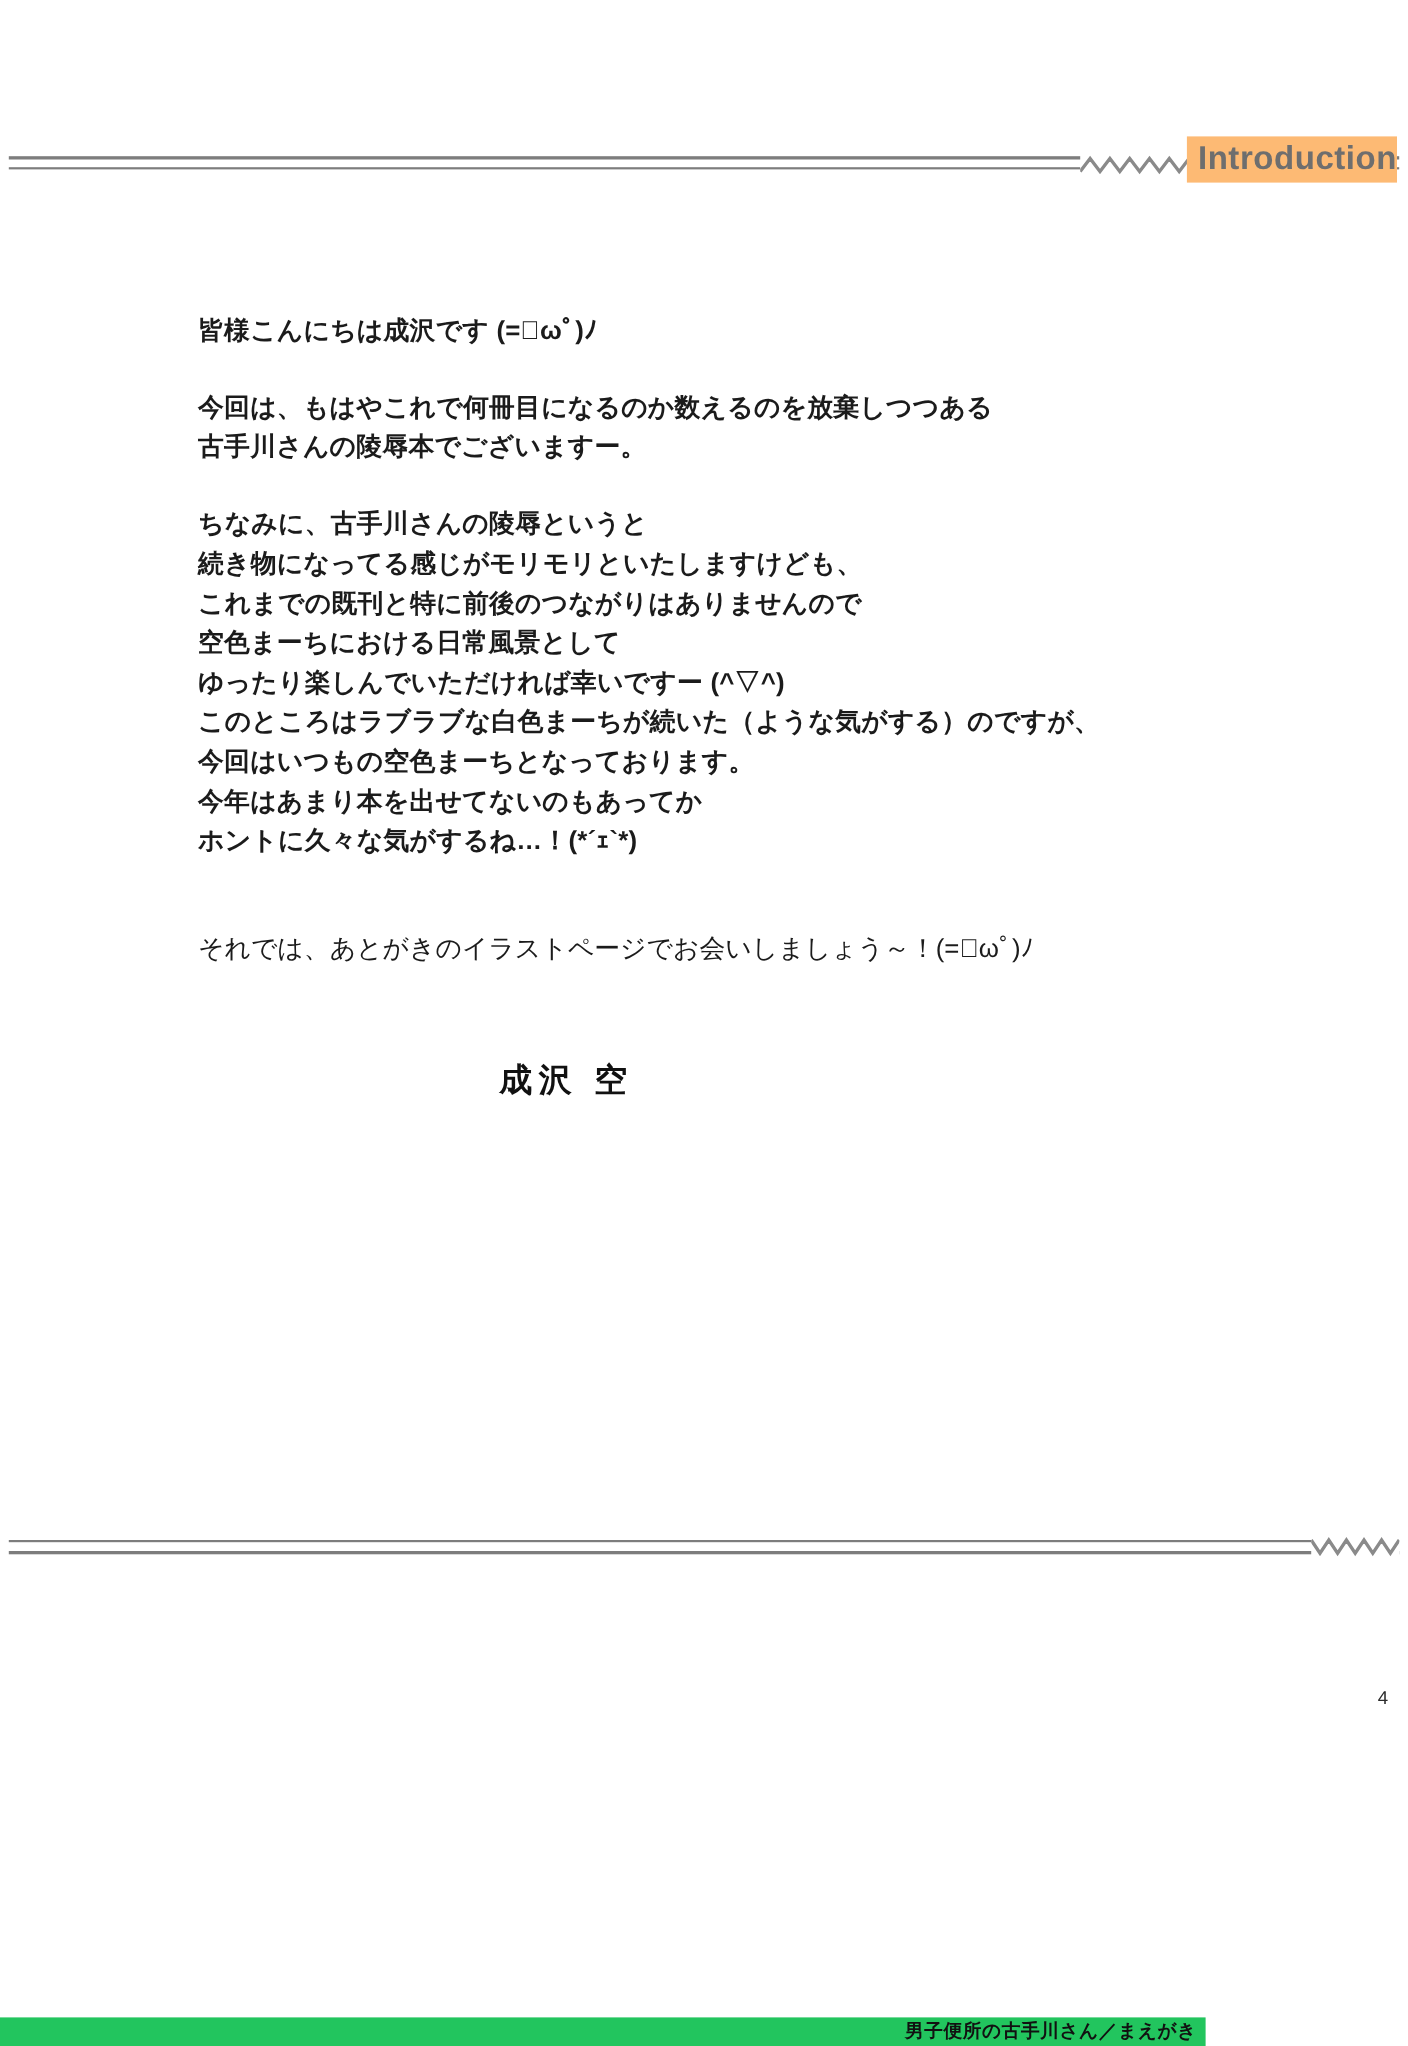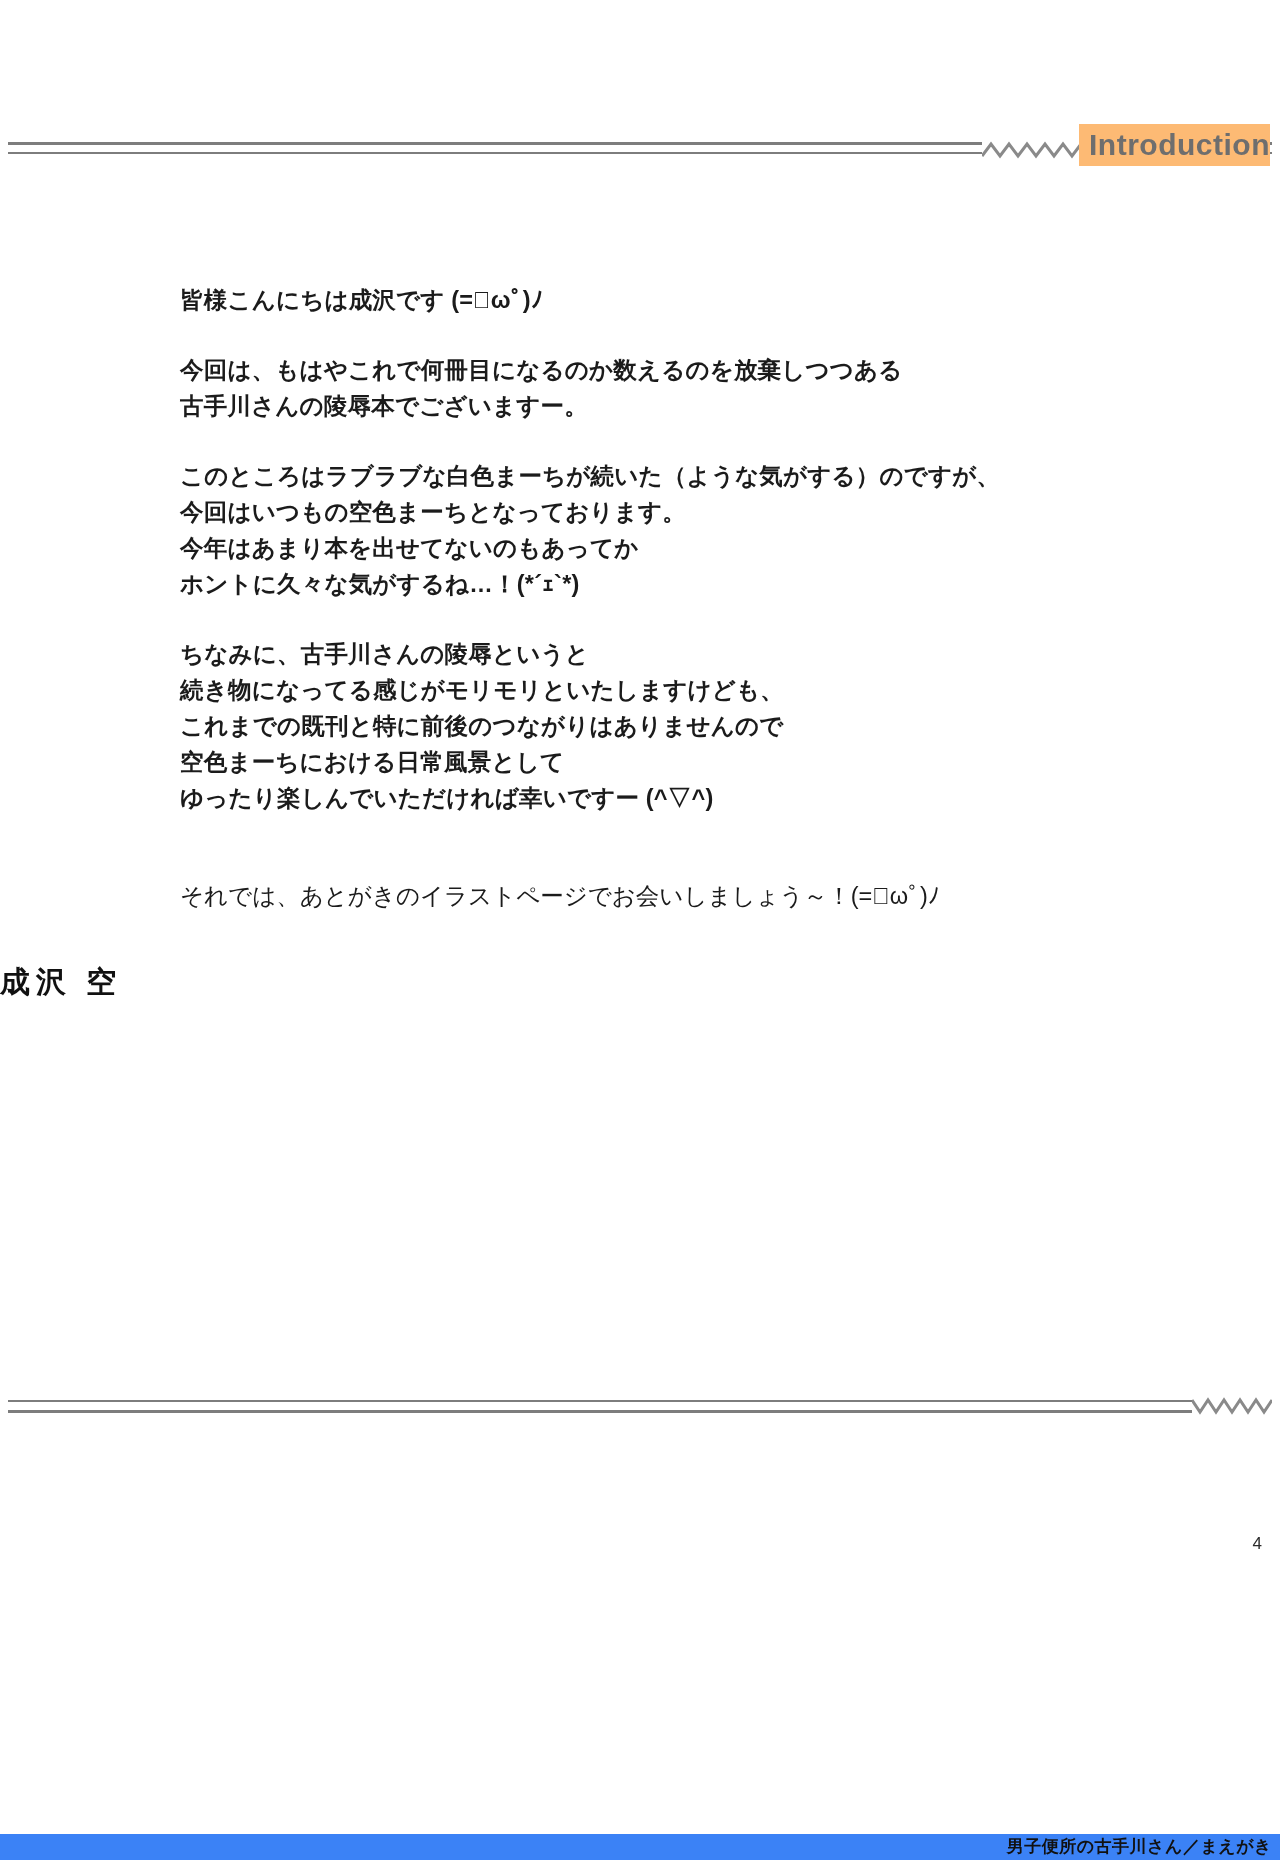--- a/index.html
+++ b/index.html
@@ -124,21 +124,21 @@
     font-weight: normal;
     line-height: 36px;
     margin: 62px 0 0 0;
   }
 
   .signature {
     position: absolute;
     top: 962px;
     left: 0;
     width: 1030px;
-    text-align: left;
+    text-align: center;
     font-size: 30px;
     font-weight: bold;
     letter-spacing: 6px;
     color: #111111;
   }
 
   
   .page-number {
     position: absolute;
     top: 1534px;
@@ -153,23 +153,23 @@
     right: 8px;
     font-size: 17px;
     font-weight: bold;
     color: #111111;
     letter-spacing: 0.5px;
   }
   .footer-bar {
     position: absolute;
     bottom: 0;
     left: 0;
-    width: 1280px;
+    width: 1096px;
     height: 26px;
-    background: #3b82f6;
+    background: #22c55e;
     text-align: center;
   }
 </style>
 </head>
 <body>
 
 <div class="header">
   <div class="rule-top"></div>
   <div class="rule-bottom"></div>
   <div class="zigzag">
@@ -177,29 +177,29 @@
       <path d="M0 18 L9 6 L18 18 L27 6 L36 18 L45 6 L54 18 L63 6 L72 18 L81 6 L90 18 L99 6 L108 18" fill="none" stroke="#8a8a8a" stroke-width="3"></path>
     </svg>
   </div>
   <div class="title">Introduction</div>
 </div>
 
 <div class="content">
   <p class="para">皆様こんにちは成沢です (=ﾟωﾟ)ﾉ</p>
   <p class="para">今回は、もはやこれで何冊目になるのか数えるのを放棄しつつある
 古手川さんの陵辱本でございますー。</p>
-  <p class="para">このところはラブラブな白色まーちが続いた（ような気がする）のですが、
-今回はいつもの空色まーちとなっております。
-今年はあまり本を出せてないのもあってか
-ホントに久々な気がするね…！(*´ｪ`*)</p>
   <p class="para tight">ちなみに、古手川さんの陵辱というと
 続き物になってる感じがモリモリといたしますけども、
 これまでの既刊と特に前後のつながりはありませんので
 空色まーちにおける日常風景として
 ゆったり楽しんでいただければ幸いですー (^▽^)</p>
+  <p class="para">このところはラブラブな白色まーちが続いた（ような気がする）のですが、
+今回はいつもの空色まーちとなっております。
+今年はあまり本を出せてないのもあってか
+ホントに久々な気がするね…！(*´ｪ`*)</p>
   <p class="para-closing">それでは、あとがきのイラストページでお会いしましょう～！(=ﾟωﾟ)ﾉ</p>
 </div>
 
 <div class="signature">成沢 空</div>
 
 <div class="footer-rules">
   <div class="rule-a"></div>
   <div class="rule-b"></div>
   <div class="zigzag2">
     <svg width="80" height="20" viewBox="0 0 80 20">

